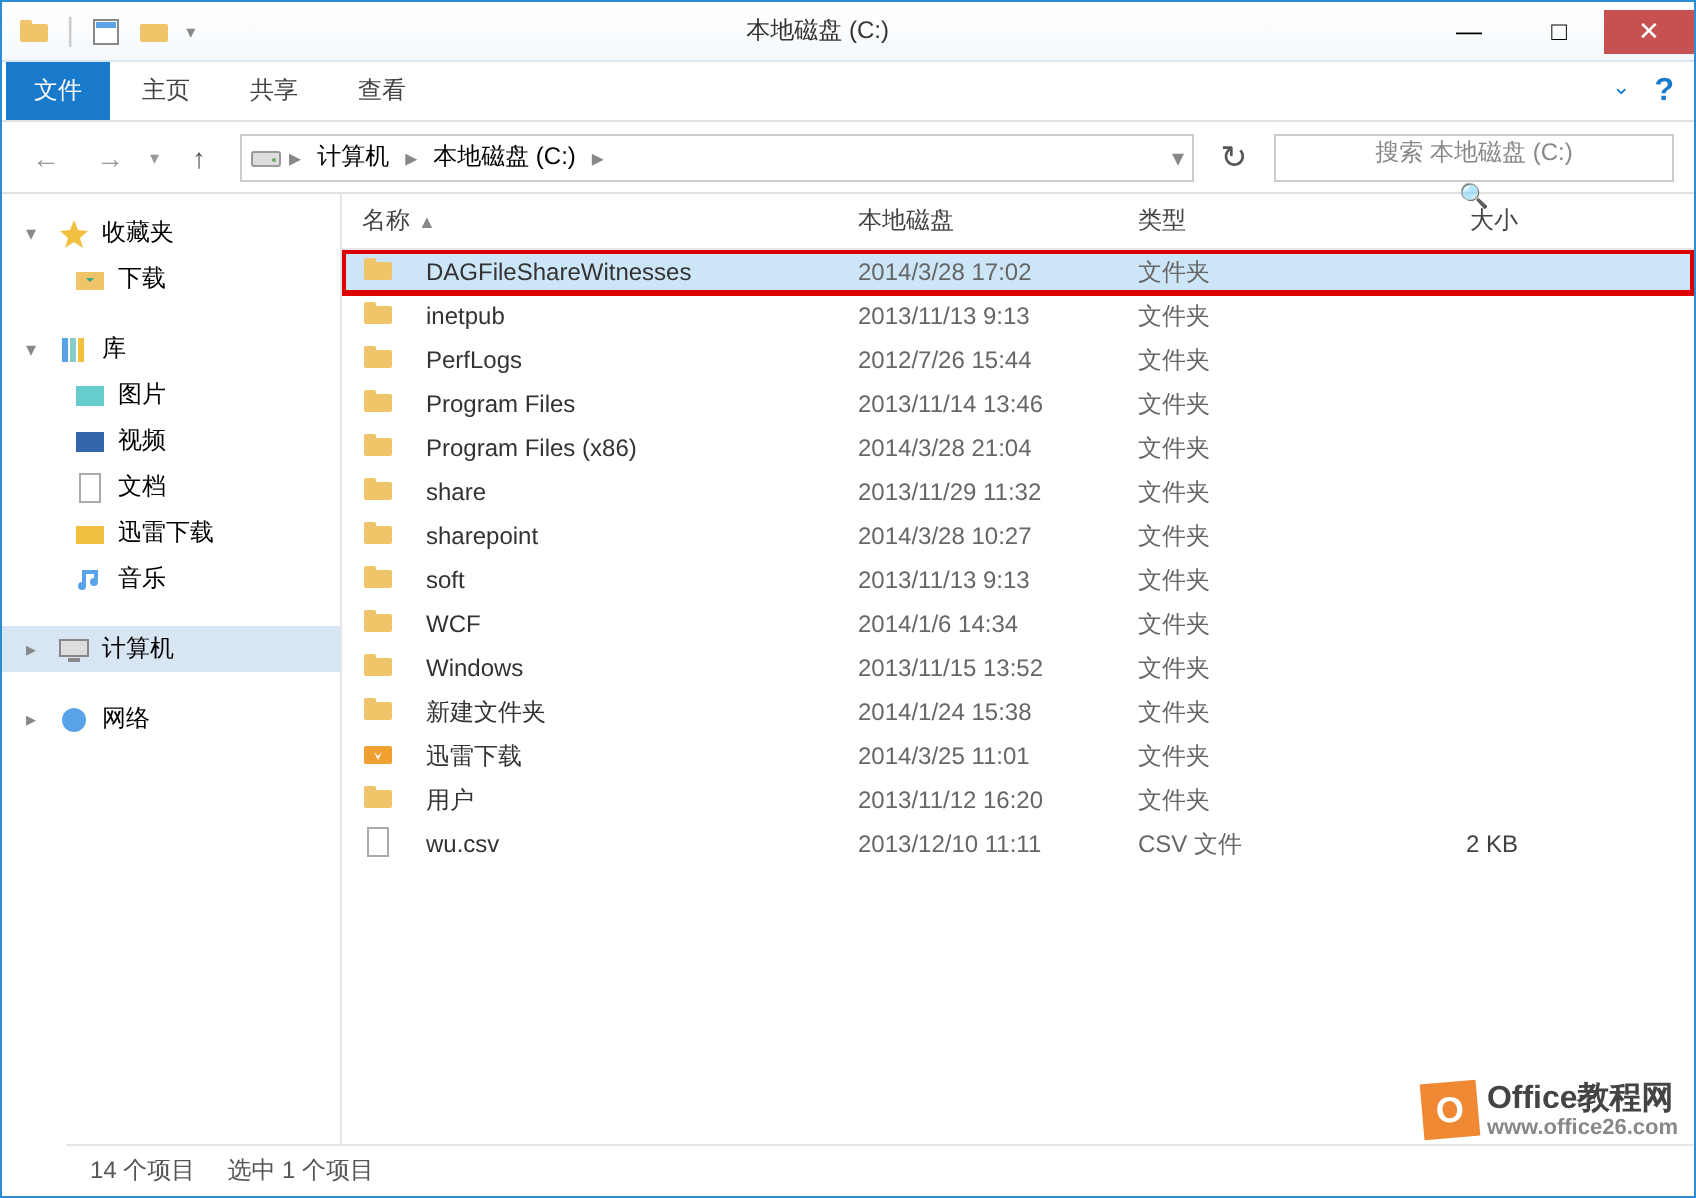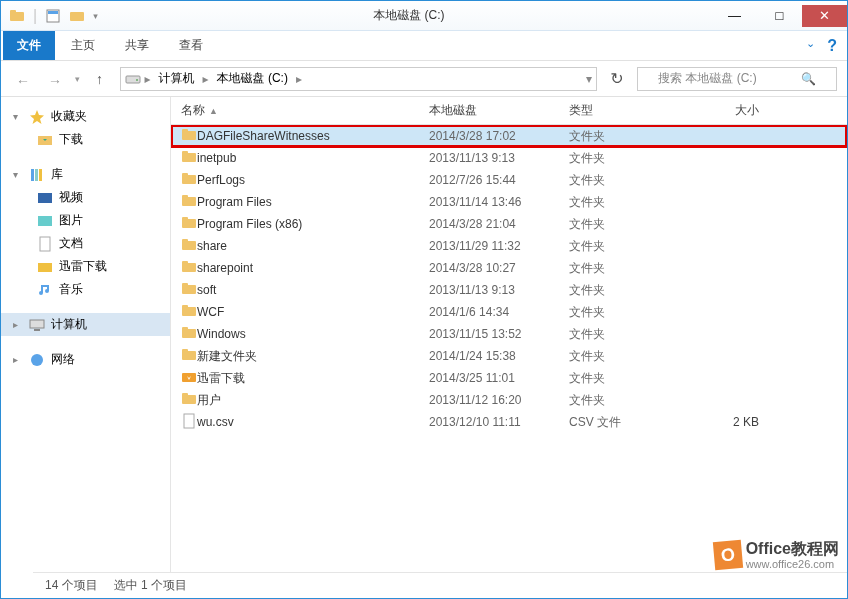--- a/index.html
+++ b/index.html
@@ -8,31 +8,31 @@
     .titlebar { height: 30px; background: linear-gradient(#fff, #f5f9fc); display: flex; align-items: center; border-bottom: 1px solid #d8e6f3; }
     .titlebar-icons { display: flex; gap: 8px; padding: 0 8px; align-items: center; }
     .titlebar-ico { width: 16px; height: 16px; }
     .titlebar-title { flex: 1; text-align: center; font-size: 12px; color: #333; }
     .win-controls { display: flex; }
     .win-ctrl { width: 45px; height: 22px; display: flex; align-items: center; justify-content: center; font-size: 13px; }
     .win-close { background: #c75050; color: #fff; }
     
     .ribbon-tabs { height: 30px; background: #fff; display: flex; align-items: center; gap: 2px; padding-left: 2px; border-bottom: 1px solid #e1e1e1; position: relative; }
     .ribbon-tab { padding: 6px 14px; font-size: 12px; color: #444; cursor: pointer; }
-    .ribbon-tab.file { background: #1979ca; color: #fff; font-weight: bold; }
+    .ribbon-tab.file { background: #1979ca; color: #fff; }
     .ribbon-help { margin-left: auto; display: flex; gap: 12px; padding-right: 10px; color: #1979ca; }
     
     .nav-bar { height: 36px; display: flex; align-items: center; padding: 0 10px; gap: 8px; border-bottom: 1px solid #e1e1e1; }
     .nav-arrow { width: 24px; height: 24px; border-radius: 50%; display: flex; align-items: center; justify-content: center; color: #999; font-size: 14px; }
     .nav-arrow.enabled { color: #555; }
     .breadcrumb { flex: 1; height: 24px; border: 1px solid #ccc; display: flex; align-items: center; font-size: 12px; padding: 0 4px; gap: 4px; }
     .breadcrumb .crumb { padding: 0 4px; }
     .breadcrumb .sep { color: #888; }
     .refresh-btn { width: 24px; height: 24px; display: flex; align-items: center; justify-content: center; color: #555; }
-    .search-box { width: 200px; height: 24px; border: 1px solid #ccc; padding: 0 20px; font-size: 12px; color: #888; display: flex; align-items: center; gap: 6px; }
+    .search-box { width: 200px; height: 24px; border: 1px solid #ccc; padding: 0 0; font-size: 12px; color: #888; display: flex; align-items: center; gap: 6px; flex-direction: column; }
     
     .main-area { display: flex; height: calc(100% - 30px - 30px - 36px - 26px); }
     
     .sidebar { width: 170px; border-right: 1px solid #e5e5e5; padding: 8px 0; overflow: auto; font-size: 12px; }
     .tree-group { margin-bottom: 12px; }
     .tree-item { display: flex; align-items: center; gap: 6px; padding: 3px 8px 3px 12px; cursor: pointer; }
     .tree-item.child { padding-left: 36px; }
     .tree-item.selected { background: #d8e6f3; }
     .tree-ico { width: 16px; height: 16px; flex-shrink: 0; }
     .tree-expand { width: 10px; color: #888; font-size: 10px; }
@@ -42,30 +42,30 @@
     .col-name { width: 258px; padding-left: 10px; display: flex; align-items: center; gap: 4px; }
     .col-date { width: 140px; }
     .col-type { width: 110px; }
     .col-size { width: 100px; text-align: right; padding-right: 20px; }
     .sort-ind { color: #888; font-size: 9px; }
     
     .file-list { overflow: auto; }
     .file-row { display: flex; height: 22px; align-items: center; font-size: 12px; color: #333; }
     .file-row.selected { background: #cde6f7; }
     .file-row.highlighted { outline: 3px solid #d00; outline-offset: -2px; }
-    .fc-name { width: 258px; padding-left: 10px; display: flex; align-items: center; gap: 0; }
+    .fc-name { width: 258px; padding-left: 10px; display: flex; align-items: center; gap: 16px; }
     .fc-date { width: 140px; color: #666; }
     .fc-type { width: 110px; color: #666; }
     .fc-size { width: 100px; text-align: right; padding-right: 20px; color: #404040; }
     
     .statusbar { height: 26px; border-top: 1px solid #e5e5e5; display: flex; align-items: center; padding: 0 12px; font-size: 12px; color: #555; gap: 16px; margin-left: 32px; }
     
     .watermark { position: absolute; right: 8px; bottom: 28px; font-size: 16px; font-weight: bold; color: #444; display: flex; align-items: center; gap: 4px; }
     .watermark .o-box { width: 28px; height: 28px; background: #e83; display: flex; align-items: center; justify-content: center; color: #fff; font-size: 18px; transform: rotate(-5deg); }
-    .watermark .sub { font-size: 11px; color: #888; font-weight: normal; display: block; margin-top: -2px; }
+    .watermark .sub { font-size: 11px; color: #888; font-weight: bold; display: block; margin-top: -2px; }
     
     .ico-folder { fill: #f0c469; }
     .ico-file { fill: #fff; stroke: #aaa; }
   </style>
 </head>
 <body>
 
 <div class="titlebar">
   <div class="titlebar-icons">
     <svg class="titlebar-ico" viewBox="0 0 16 16">
@@ -149,29 +149,29 @@
         <span class="tree-expand">▾</span>
         <svg class="tree-ico" viewBox="0 0 16 16">
             <rect fill="#5aa3e8" x="2" y="2" width="3" height="12"></rect>
             <rect fill="#8cc" x="6" y="2" width="3" height="12"></rect>
             <rect fill="#f0c040" x="10" y="2" width="3" height="12"></rect>
           </svg>
         <span>库</span>
       </div>
       <div class="tree-item child">
           <svg class="tree-ico" viewBox="0 0 16 16">
+            <rect fill="#6cc" x="1" y="3" width="14" height="10"></rect>
+          </svg>
+          <span>图片</span>
+        </div>
+      <div class="tree-item child">
+          <svg class="tree-ico" viewBox="0 0 16 16">
             <rect fill="#36a" x="1" y="3" width="14" height="10"></rect>
           </svg>
           <span>视频</span>
-        </div>
-      <div class="tree-item child">
-          <svg class="tree-ico" viewBox="0 0 16 16">
-            <rect fill="#6cc" x="1" y="3" width="14" height="10"></rect>
-          </svg>
-          <span>图片</span>
         </div>
       <div class="tree-item child">
           <svg class="tree-ico" viewBox="0 0 16 16">
             <rect fill="#fff" stroke="#aaa" x="3" y="1" width="10" height="14"></rect>
           </svg>
           <span>文档</span>
         </div>
       <div class="tree-item child">
           <svg class="tree-ico" viewBox="0 0 16 16">
             <rect fill="#f0c040" x="1" y="4" width="14" height="9"></rect>

